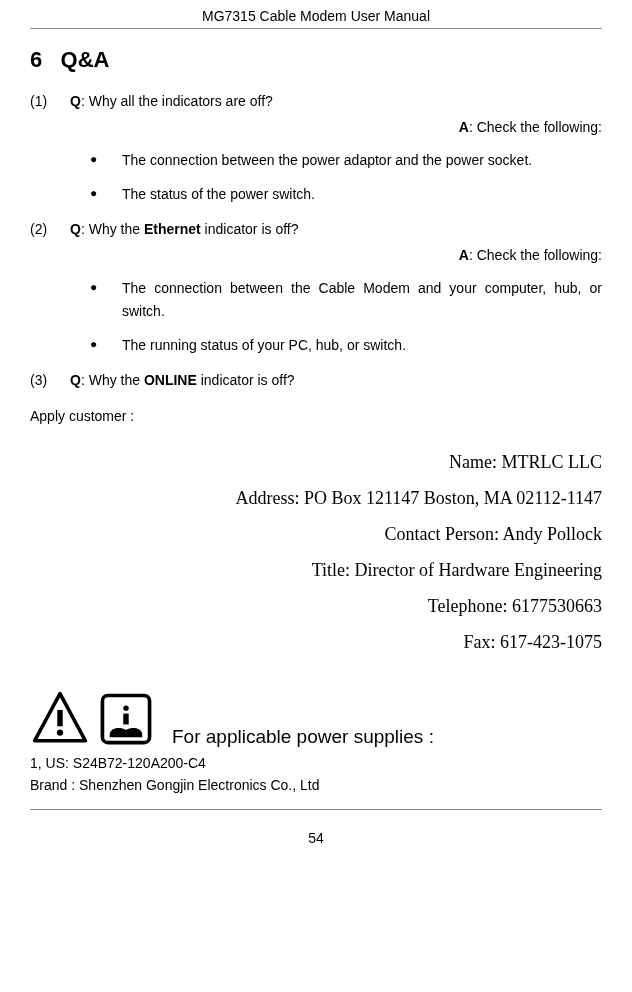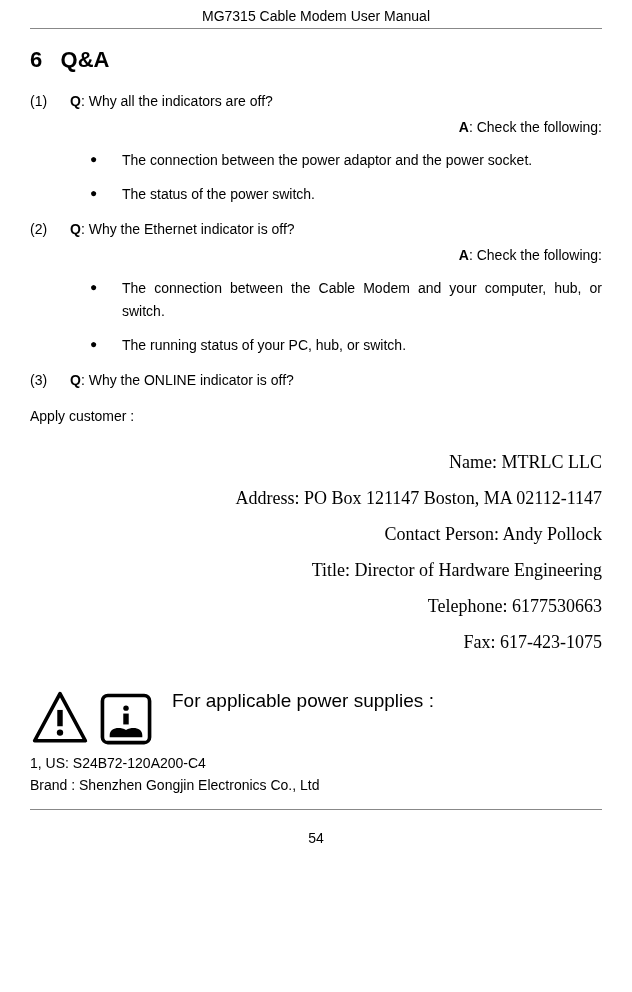--- a/index.html
+++ b/index.html
@@ -89,42 +89,42 @@
       margin-bottom: 20px;
     }
     .contact-info {
       font-family: "Times New Roman", serif;
       font-size: 18px;
       line-height: 2.0;
       text-align: right;
     }
     .icons-row {
       display: flex;
-      align-items: flex-start;
+      align-items: flex-end;
       margin-top: 30px;
       margin-bottom: 2px;
     }
     .icon-box {
       width: 60px;
       height: 58px;
       margin-right: 6px;
     }
     .supply-label {
       font-family: Arial, sans-serif;
       font-size: 19px;
       margin-left: 10px;
     }
     .supply-lines {
       font-family: Arial, sans-serif;
       font-size: 14px;
       line-height: 1.6;
       margin-top: 4px;
     }
     .bold {
-      font-weight: normal;
+      font-weight: bold;
       margin-top: 36px;
     }
   </style>
 </head>
 <body>
 
 <div class="page">
 
   <div class="header">
     <span>MG7315 Cable Modem User Manual</span>

